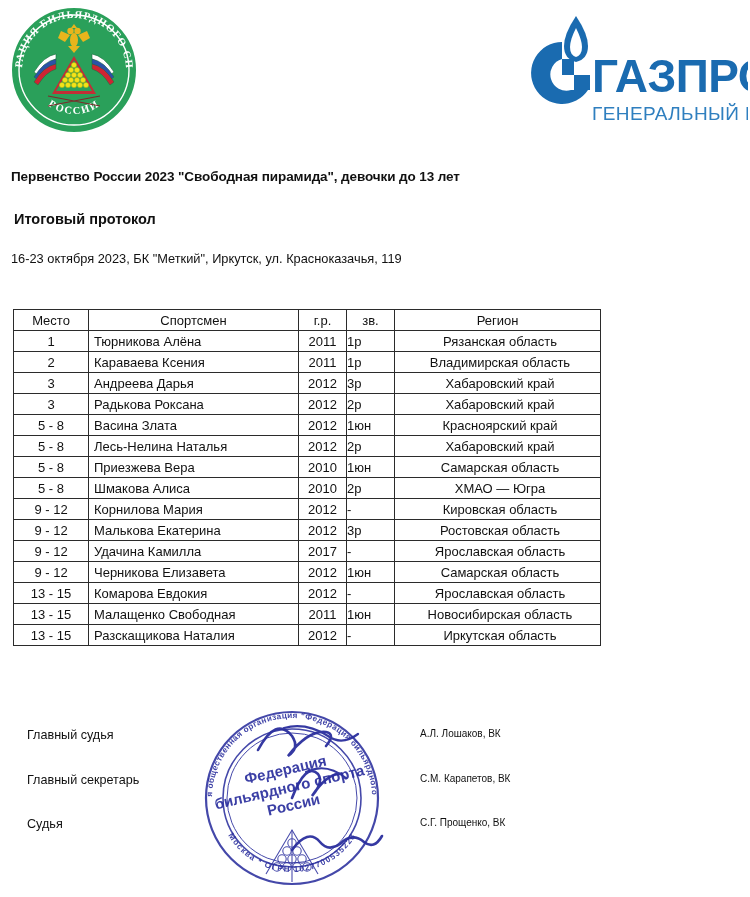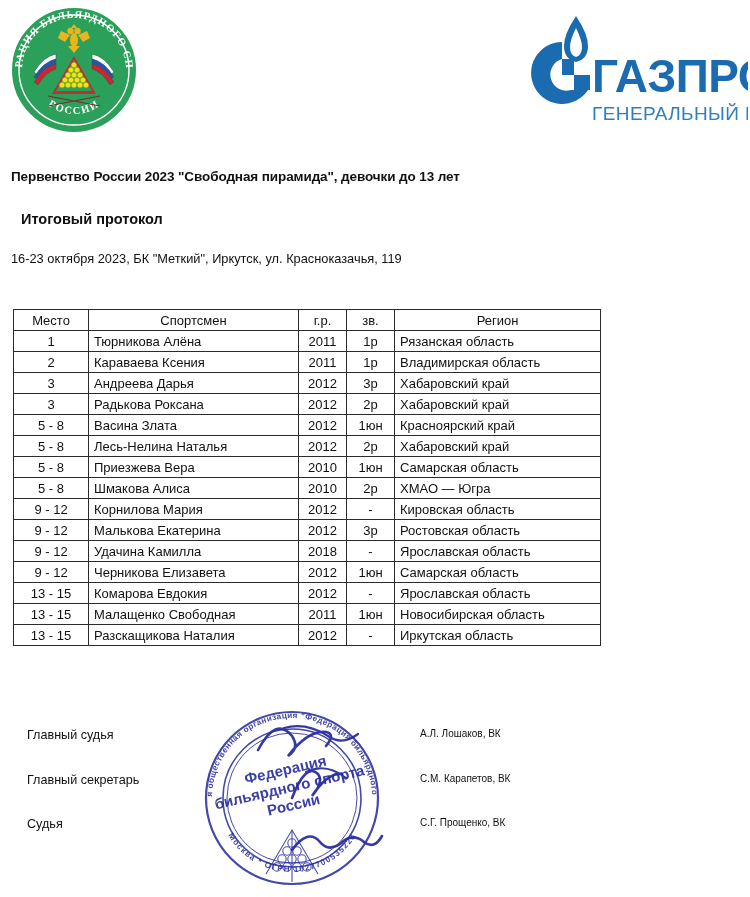--- a/index.html
+++ b/index.html
@@ -47,21 +47,21 @@
     position: absolute;
     left: 11px;
     top: 169px;
     font-size: 13.5px;
     font-weight: bold;
     letter-spacing: -0.1px;
     white-space: nowrap;
   }
   .doc-subtitle {
     position: absolute;
-    left: 21px;
+    left: 14px;
     top: 211px;
     font-size: 14.5px;
     font-weight: bold;
     white-space: nowrap;
   }
   .doc-venue {
     position: absolute;
     left: 11px;
     top: 251px;
     font-size: 12.8px;
@@ -90,22 +90,22 @@
     padding: 0;
     font-weight: normal;
     background: #ffffff;
     overflow: hidden;
     white-space: nowrap;
   }
   table.results th { text-align: center; }
   .col-place   { width: 74px;  text-align: center; }
   .col-athlete { width: 209px; text-align: left; padding-left: 5px !important; }
   .col-year    { width: 47px;  text-align: center; margin-left: 11px; }
-  .col-rank    { width: 47px;  text-align: center; }
-  .col-region  { width: 205px; text-align: left; padding-left: 5px !important; }
+  .col-rank    { width: 47px;  }
+  .col-region  { width: 205px; text-align: center; padding-left: 5px !important; }
   th.col-athlete, th.col-region { text-align: center; padding-left: 0 !important; }
 
   
   .sign-block {
     position: absolute;
     left: 0;
     top: 700px;
     width: 750px;
     height: 197px;
   }
@@ -301,21 +301,21 @@
         <tr>
           <td class="col-place">9 - 12</td>
           <td class="col-athlete">Малькова Екатерина</td>
           <td class="col-year">2012</td>
           <td class="col-rank">3р</td>
           <td class="col-region">Ростовская область</td>
         </tr>
         <tr>
           <td class="col-place">9 - 12</td>
           <td class="col-athlete">Удачина Камилла</td>
-          <td class="col-year">2018</td>
+          <td class="col-year">2017</td>
           <td class="col-rank">-</td>
           <td class="col-region">Ярославская область</td>
         </tr>
         <tr>
           <td class="col-place">9 - 12</td>
           <td class="col-athlete">Черникова Елизавета</td>
           <td class="col-year">2012</td>
           <td class="col-rank">1юн</td>
           <td class="col-region">Самарская область</td>
         </tr>

